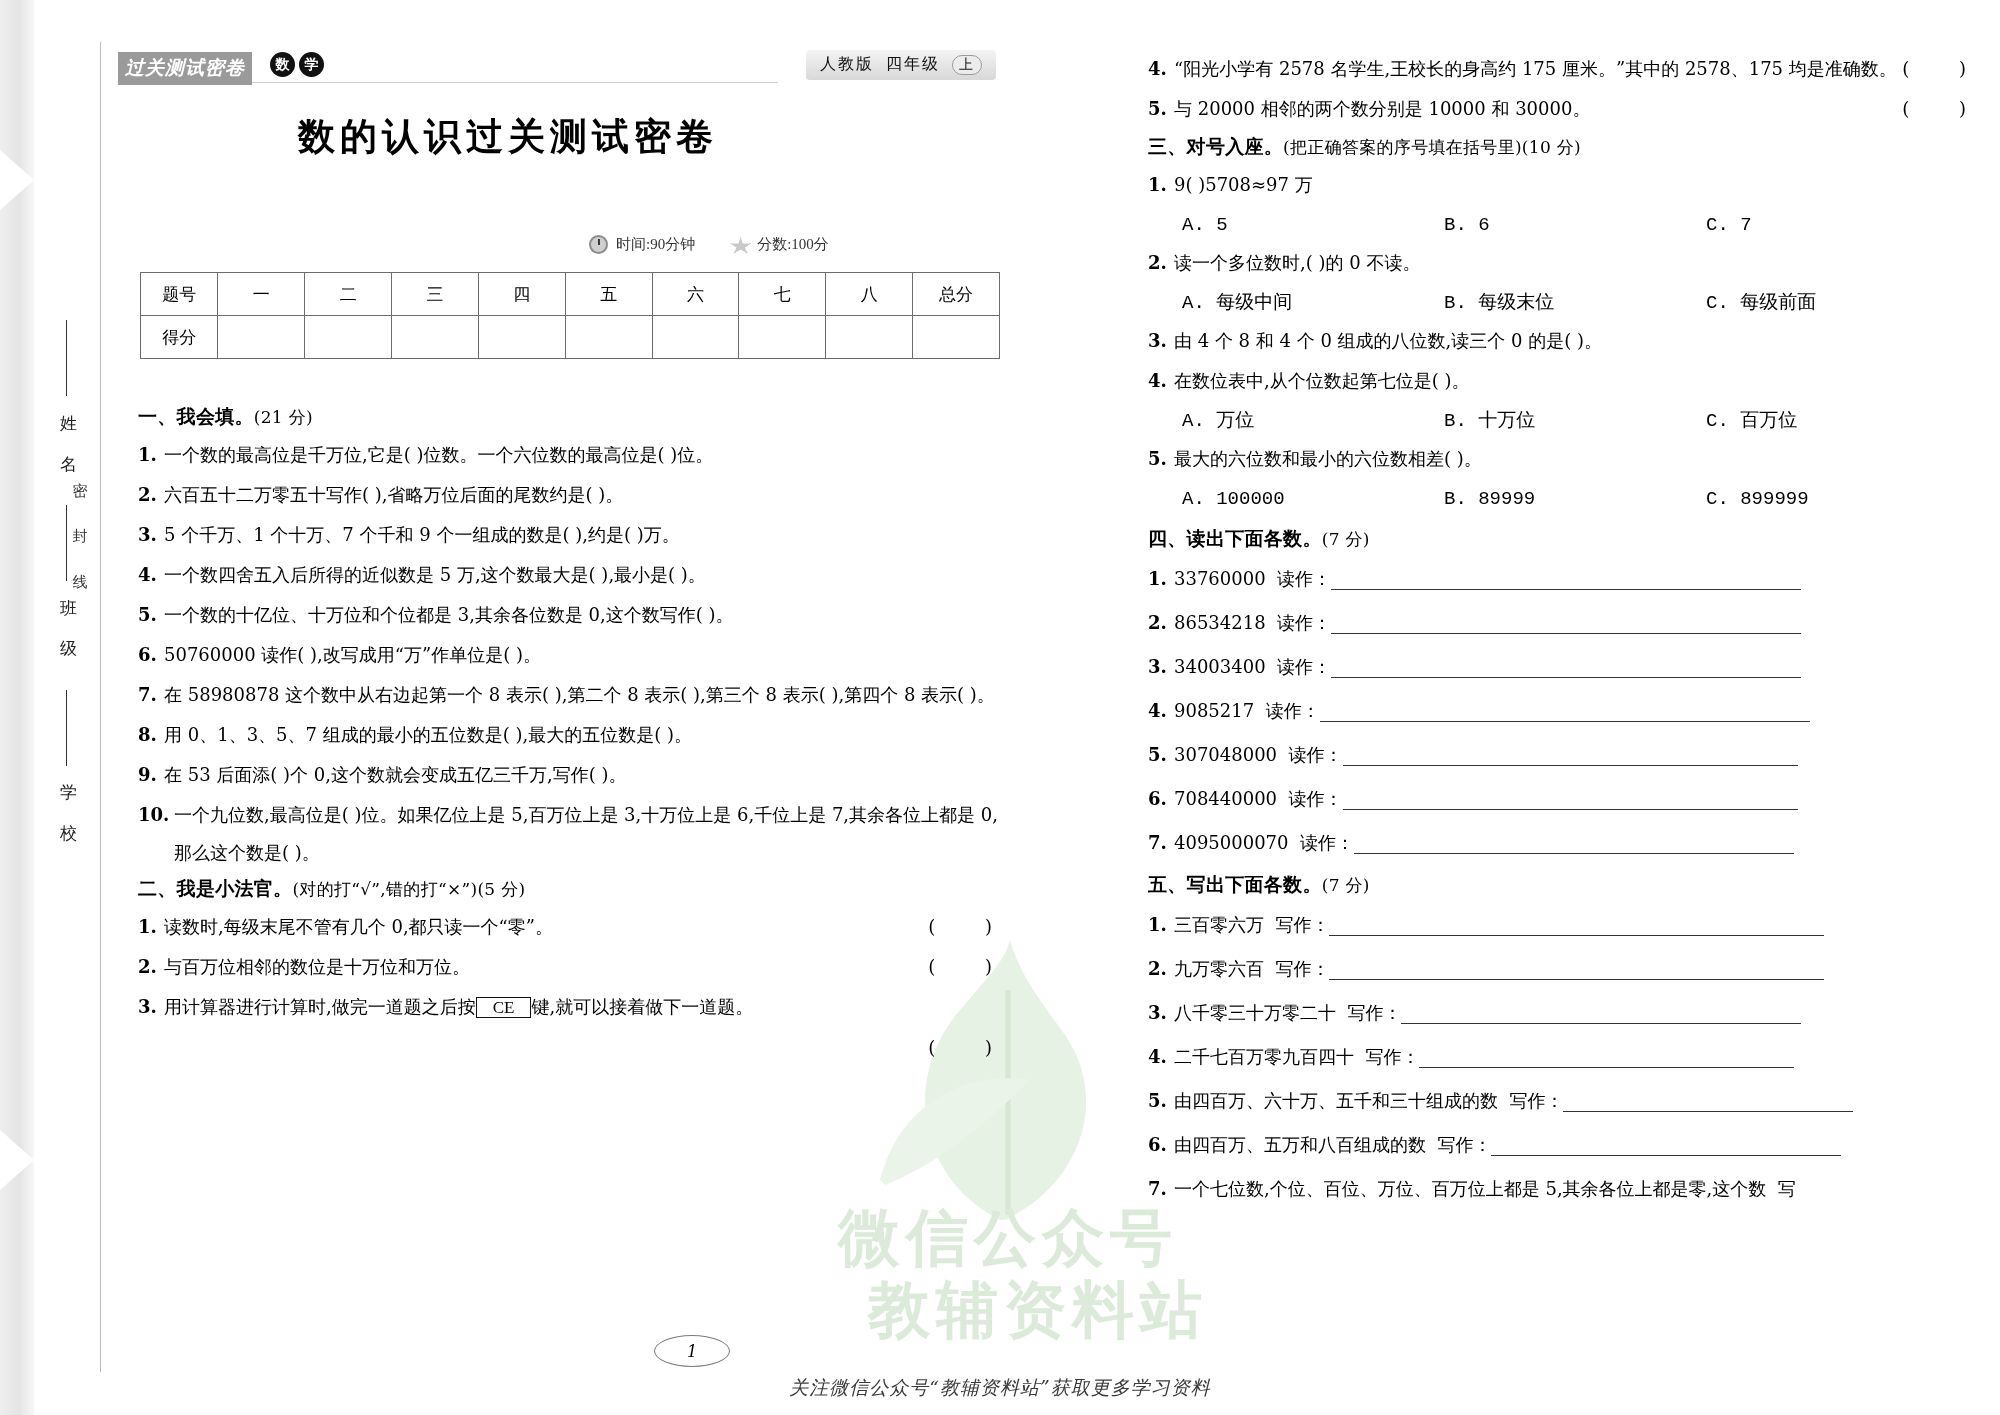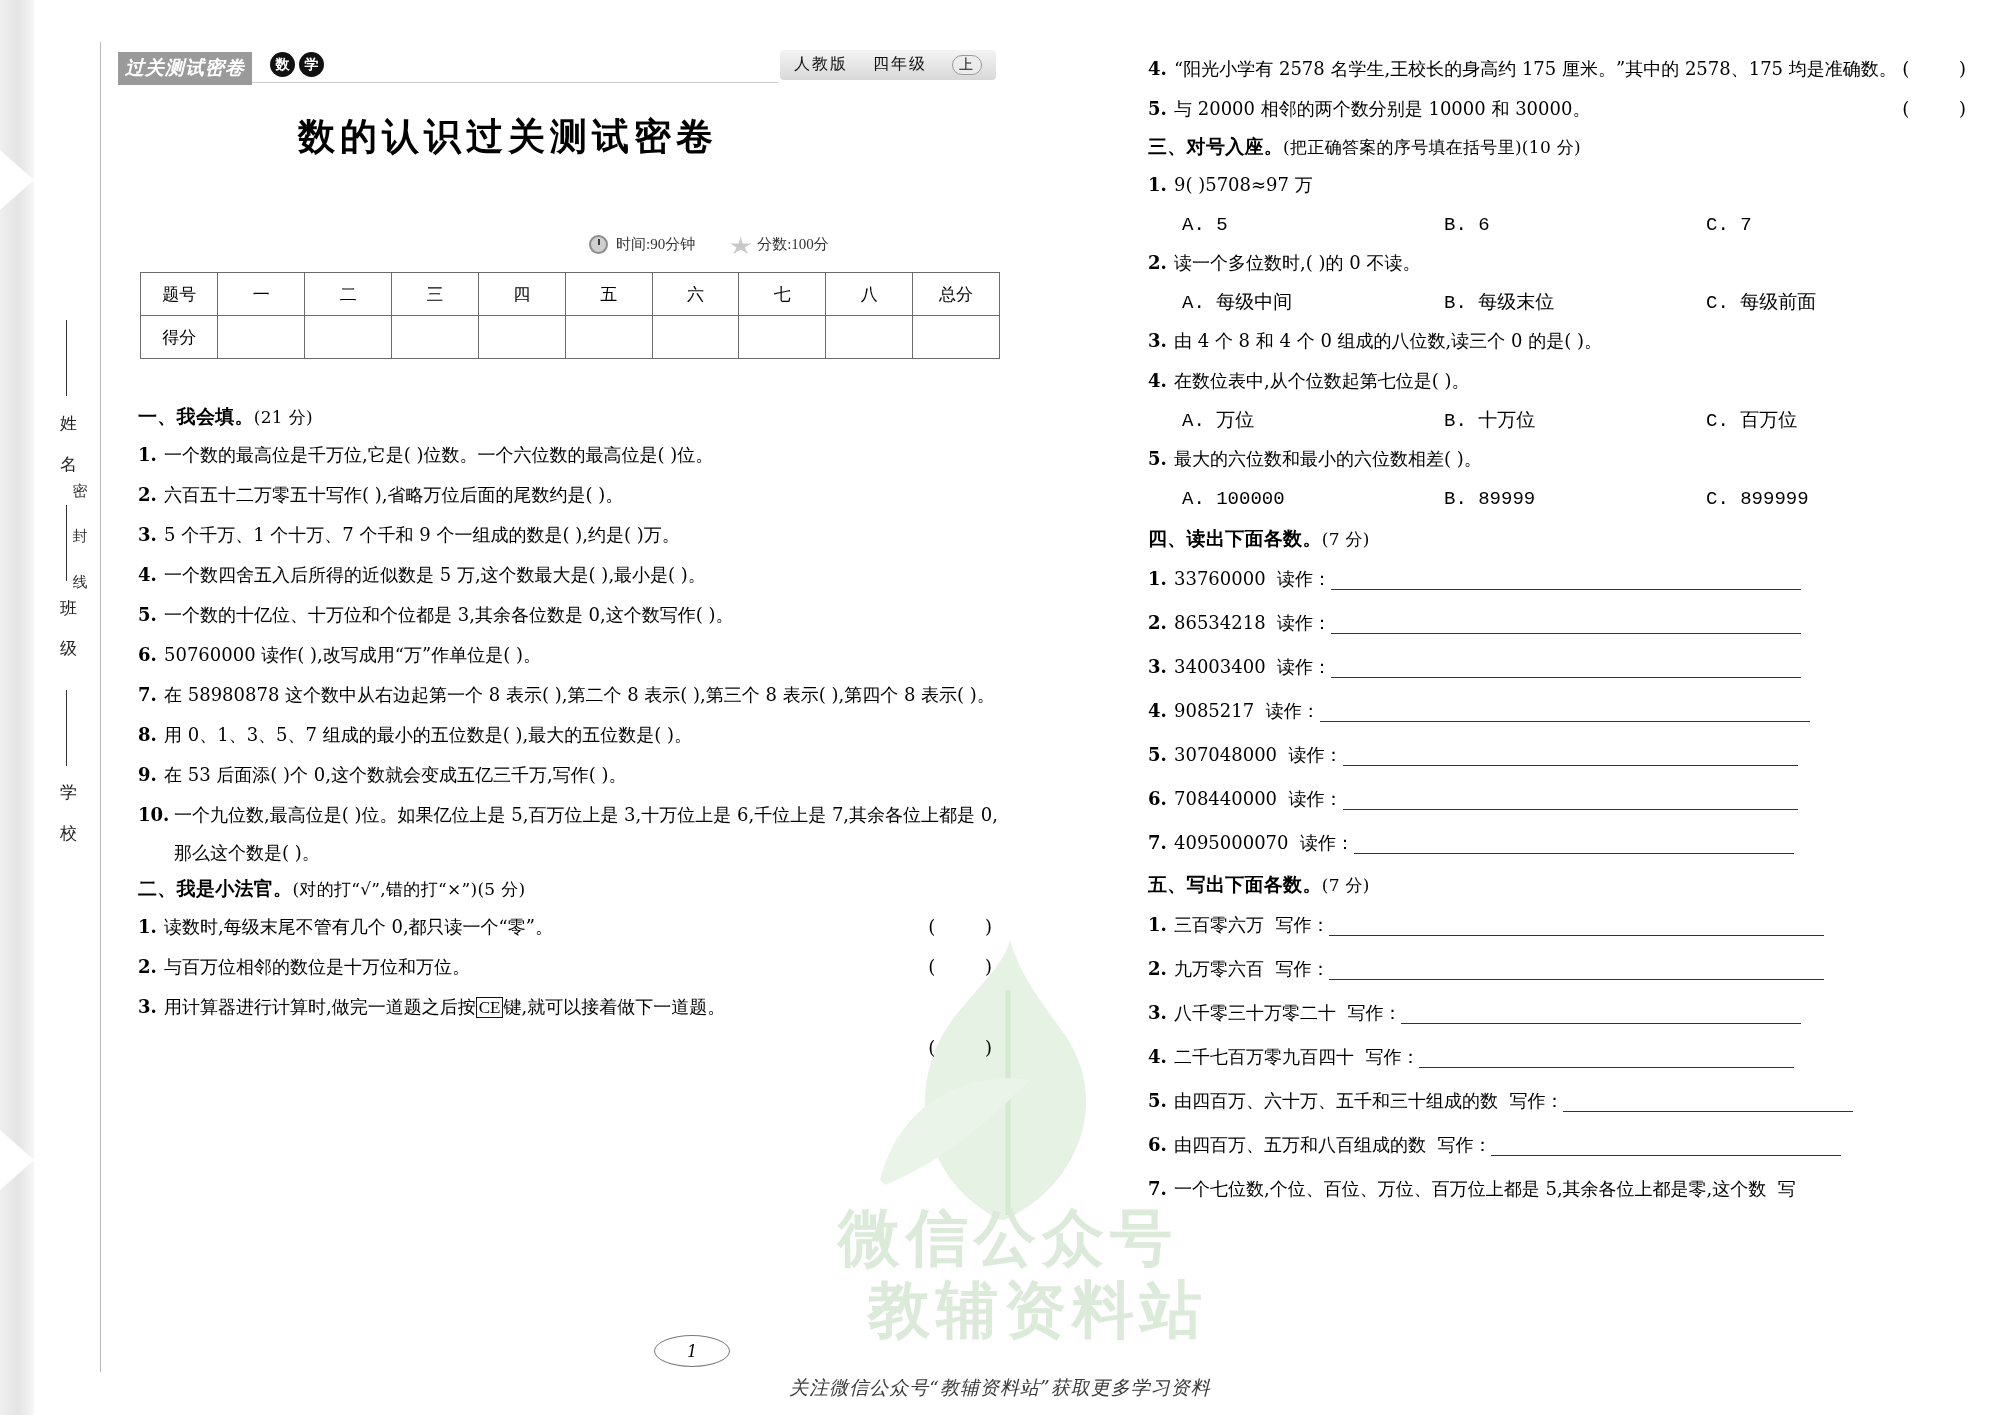--- a/index.html
+++ b/index.html
@@ -137,21 +137,21 @@
     position: absolute;
     right: 22px; top: -2px;
     background: linear-gradient(to bottom, #f4f4f4, #d8d8d8);
     border-radius: 4px;
     padding: 4px 14px 5px 14px;
     font-size: 16px;
     letter-spacing: 2px;
     color: #111;
     display: flex;
     align-items: center;
-    gap: 25px;
+    gap: 12px;
   }
   .edition-up {
     border: 1px solid #9b9b9b;
     border-radius: 10px;
     padding: 0 6px;
     font-size: 14px;
     background: #ececec;
   }
 
   
@@ -248,21 +248,21 @@
     font-weight: bold;
   }
   .q.wide { padding-left: 36px; }
   .q.wide .n { left: 0; }
   .tf {
     float: right;
     letter-spacing: 22px;
   }
   .keybox {
     border: 1px solid #111;
-    padding: 0 2px;
+    padding: 0 16px;
     font-size: 17px;
     font-family: "Liberation Serif", serif;
   }
   .opts {
     display: flex;
     font-size: 19px;
     line-height: 38px;
     padding-left: 34px;
     font-family: Liberation Mono, monospace;
   }

